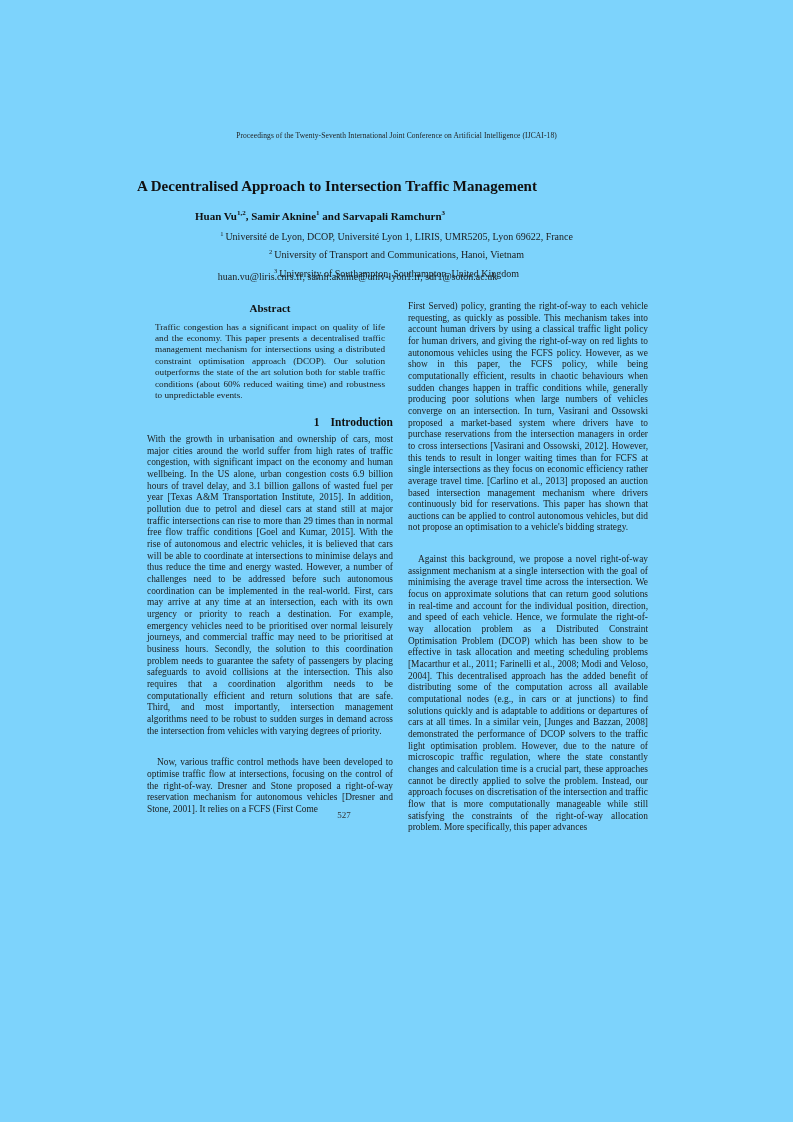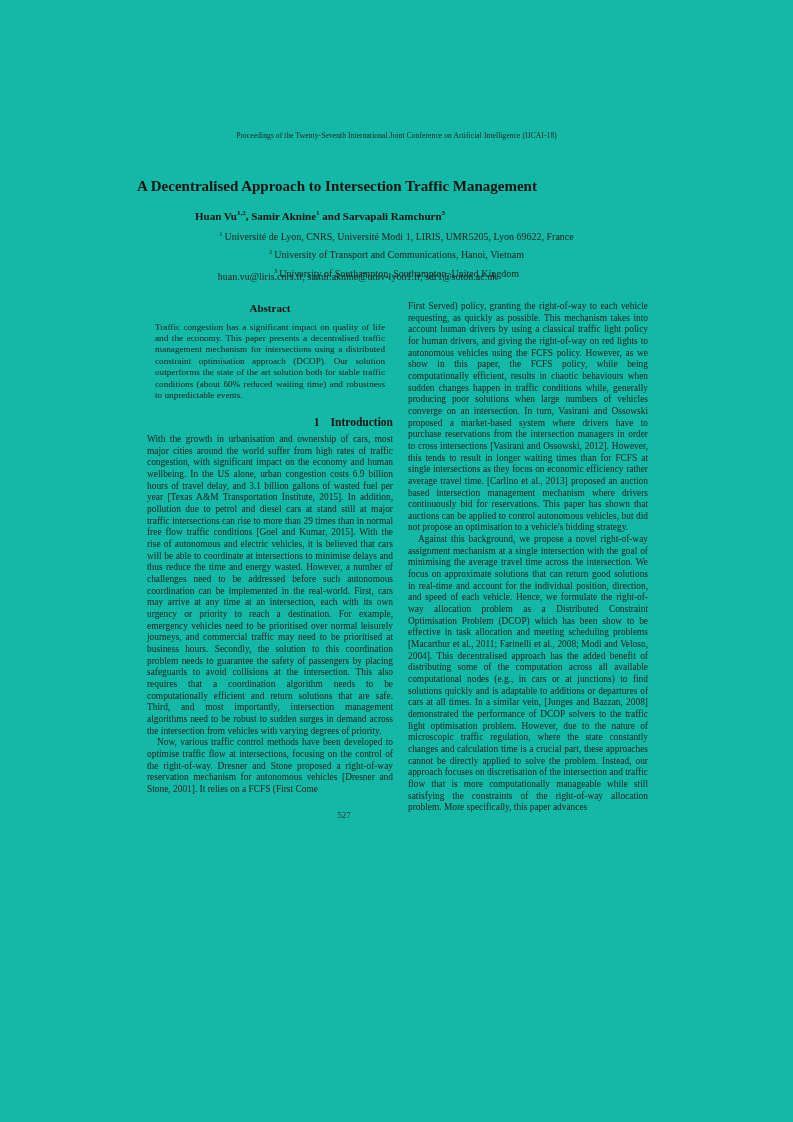--- a/index.html
+++ b/index.html
@@ -4,21 +4,21 @@
 <style>
   html, body {
     margin: 0;
     padding: 0;
     background: #ffffff;
   }
   .page {
     position: relative;
     width: 793px;
     height: 1122px;
-    background: #14b8a6;
+    background: #7dd3fc;
     font-family: "Liberation Serif", "DejaVu Serif", serif;
     color: #1c1c1c;
     overflow: hidden;
   }
   .running-header {
     position: absolute;
     top: 131px;
     left: 0;
     width: 793px;
     text-align: center;
@@ -96,21 +96,21 @@
   }
   .section-heading {
     font-size: 11.5px;
     font-weight: bold;
     margin: 15px 0 6px 0;
     text-align: right;
     color: #111;
   }
   .section-heading .sec-num { margin-right: 11px; }
   .body-par { margin: 0; }
-  .body-par.indented { text-indent: 10px; }
+  .body-par.indented { text-indent: 10px; margin-top: 20px; }
   .page-number {
     position: absolute;
     top: 810px;
     left: 0;
     width: 688px;
     text-align: center;
     font-size: 9px;
     color: #333;
   }
 </style>
@@ -121,21 +121,21 @@
 
   <div class="running-header">Proceedings of the Twenty-Seventh International Joint Conference on Artificial Intelligence (IJCAI-18)</div>
 
   <div class="paper-title">A Decentralised Approach to Intersection Traffic Management</div>
 
   <div class="authors-line">
     <span><span>Huan Vu</span><sup>1,2</sup><span class="sep">, </span></span><span><span>Samir Aknine</span><sup>1</sup><span class="sep"> and </span></span><span><span>Sarvapali Ramchurn</span><sup>3</sup></span>
   </div>
 
   <div class="affiliations">
-    <div><sup>1</sup><span>Université de Lyon, CNRS, Université Modi 1, LIRIS, UMR5205, Lyon 69622, France</span></div>
+    <div><sup>1</sup><span>Université de Lyon, DCOP, Université Lyon 1, LIRIS, UMR5205, Lyon 69622, France</span></div>
     <div><sup>2</sup><span>University of Transport and Communications, Hanoi, Vietnam</span></div>
     <div><sup>3</sup><span>University of Southampton, Southampton, United Kingdom</span></div>
   </div>
 
   <div class="emails-line">huan.vu@liris.cnrs.fr, samir.aknine@univ-lyon1.fr, sdr1@soton.ac.uk</div>
 
   <div class="col col-left">
     <div class="abstract-heading">Abstract</div>
     <p class="abstract-body">Traffic congestion has a significant impact on quality of life and the economy. This paper presents a decentralised traffic management mechanism for intersections using a distributed constraint optimisation approach (DCOP). Our solution outperforms the state of the art solution both for stable traffic conditions (about 60% reduced waiting time) and robustness to unpredictable events.</p>
     <div class="section-heading">

